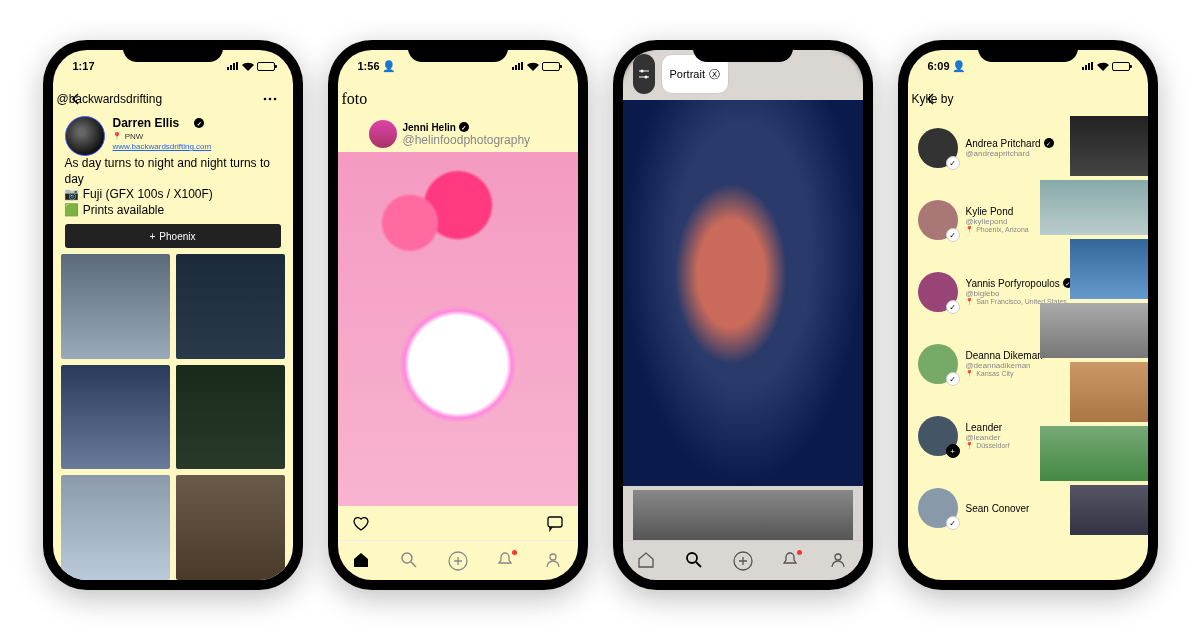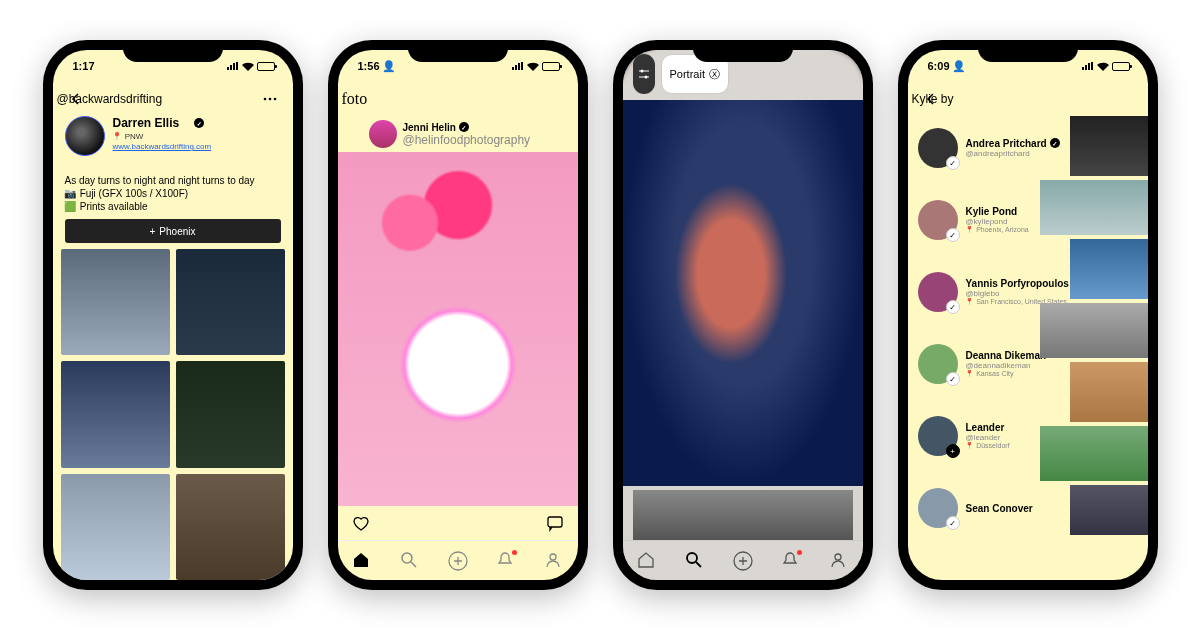--- a/index.html
+++ b/index.html
@@ -66,21 +66,21 @@
   .icon-btn { width:22px; height:22px; display:flex; align-items:center; justify-content:center; }
 
   
   .p1-profile { padding:0 12px 6px; font-size:9px; }
   .p1-profhead { display:flex; gap:8px; }
   .avatar { width:40px; height:40px; border-radius:50%; background:#222 radial-gradient(circle at 40% 40%, #666 10%, #111 70%); border:1.5px solid #4763ff; flex-shrink:0;}
   .p1-name { font-size:12px; font-weight:700; display:flex; align-items:center; gap:15px;}
   .verified { width:10px; height:10px; background:#000; border-radius:50%; display:inline-flex; align-items:center; justify-content:center; color:#fff; font-size:6px;}
   .p1-loc { font-size:8px; color:#333; margin-top:2px;}
   .p1-link { font-size:8px; color:#2563eb; text-decoration:underline; margin-top:1px;}
-  .p1-bio { font-size:10px; margin-top:18px; line-height:1.3;}
+  .p1-bio { font-size:12px; margin-top:0; line-height:1.3;}
   .follow-btn { width:100%; background:#222; color:#fff; height:24px; border:none; border-radius:3px; font-size:10px; display:flex; align-items:center; justify-content:center; gap:4px; margin-top:6px;}
   .p1-grid { flex:1; overflow:hidden; padding:0 8px; display:grid; grid-template-columns:1fr 1fr; gap:6px;}
   .p1-cell { background:#3a4a5a; border-radius:2px;}
   .p1-cell.c1 { background:linear-gradient(#5a6a7a,#9aaabb);}
   .p1-cell.c2 { background:linear-gradient(#1a2a3a,#2a3a4a);}
   .p1-cell.c3 { background:linear-gradient(#2a3a5a,#6a7a9a);}
   .p1-cell.c4 { background:linear-gradient(#1a2a1a,#2a3a2a);}
   .p1-cell.c5 { background:linear-gradient(#8a9aaa,#bacada);}
   .p1-cell.c6 { background:linear-gradient(#6a5a4a,#4a3a2a);}
 
@@ -116,21 +116,21 @@
     #0a1a3a;}
   .p3-thumb { height:50px; background:linear-gradient(#888,#555); margin:4px 10px 0;}
   .p3-screen .tabbar { background:rgba(220,215,210,0.7); border-top-color:#ccc;}
 
   
   .p4-body { flex:1; overflow:hidden; position:relative;}
   .p4-row { display:flex; align-items:center; gap:8px; padding:4px 10px; }
   .p4-avatar { width:40px; height:40px; border-radius:50%; background:#555; position:relative; flex-shrink:0;}
   .p4-avatar .check { position:absolute; bottom:-2px; right:-2px; width:14px; height:14px; background:#fff; border:1px solid #ccc; border-radius:50%; display:flex; align-items:center; justify-content:center; font-size:8px;}
   .p4-avatar.plus .check { background:#000; color:#fff; border-color:#000;}
-  .p4-info .name { font-size:10px; font-weight:700; display:flex; align-items:flex-start; gap:3px;}
+  .p4-info .name { font-size:10px; font-weight:400; display:flex; align-items:flex-start; gap:3px;}
   .p4-info .handle { font-size:8px; color:#888;}
   .p4-info .loc { font-size:7px; color:#888;}
   .p4-thumbs { position:absolute; right:0; top:0; bottom:0; width:78px; display:flex; flex-direction:column; }
   .p4-thumb { background:#667; margin-bottom:4px;}
   .t1{height:60px;background:linear-gradient(#222,#444);} 
   .t2{height:55px;background:linear-gradient(#8aa,#bcc);margin-left:-30px;width:108px;}
   .t3{height:60px;background:linear-gradient(#369,#69c);}
   .t4{height:55px;background:linear-gradient(#aaa,#777);margin-left:-30px;width:108px;}
   .t5{height:60px;background:linear-gradient(#c96,#a74);}
   .t6{height:55px;background:linear-gradient(#7a7,#484);margin-left:-30px;width:108px;}

